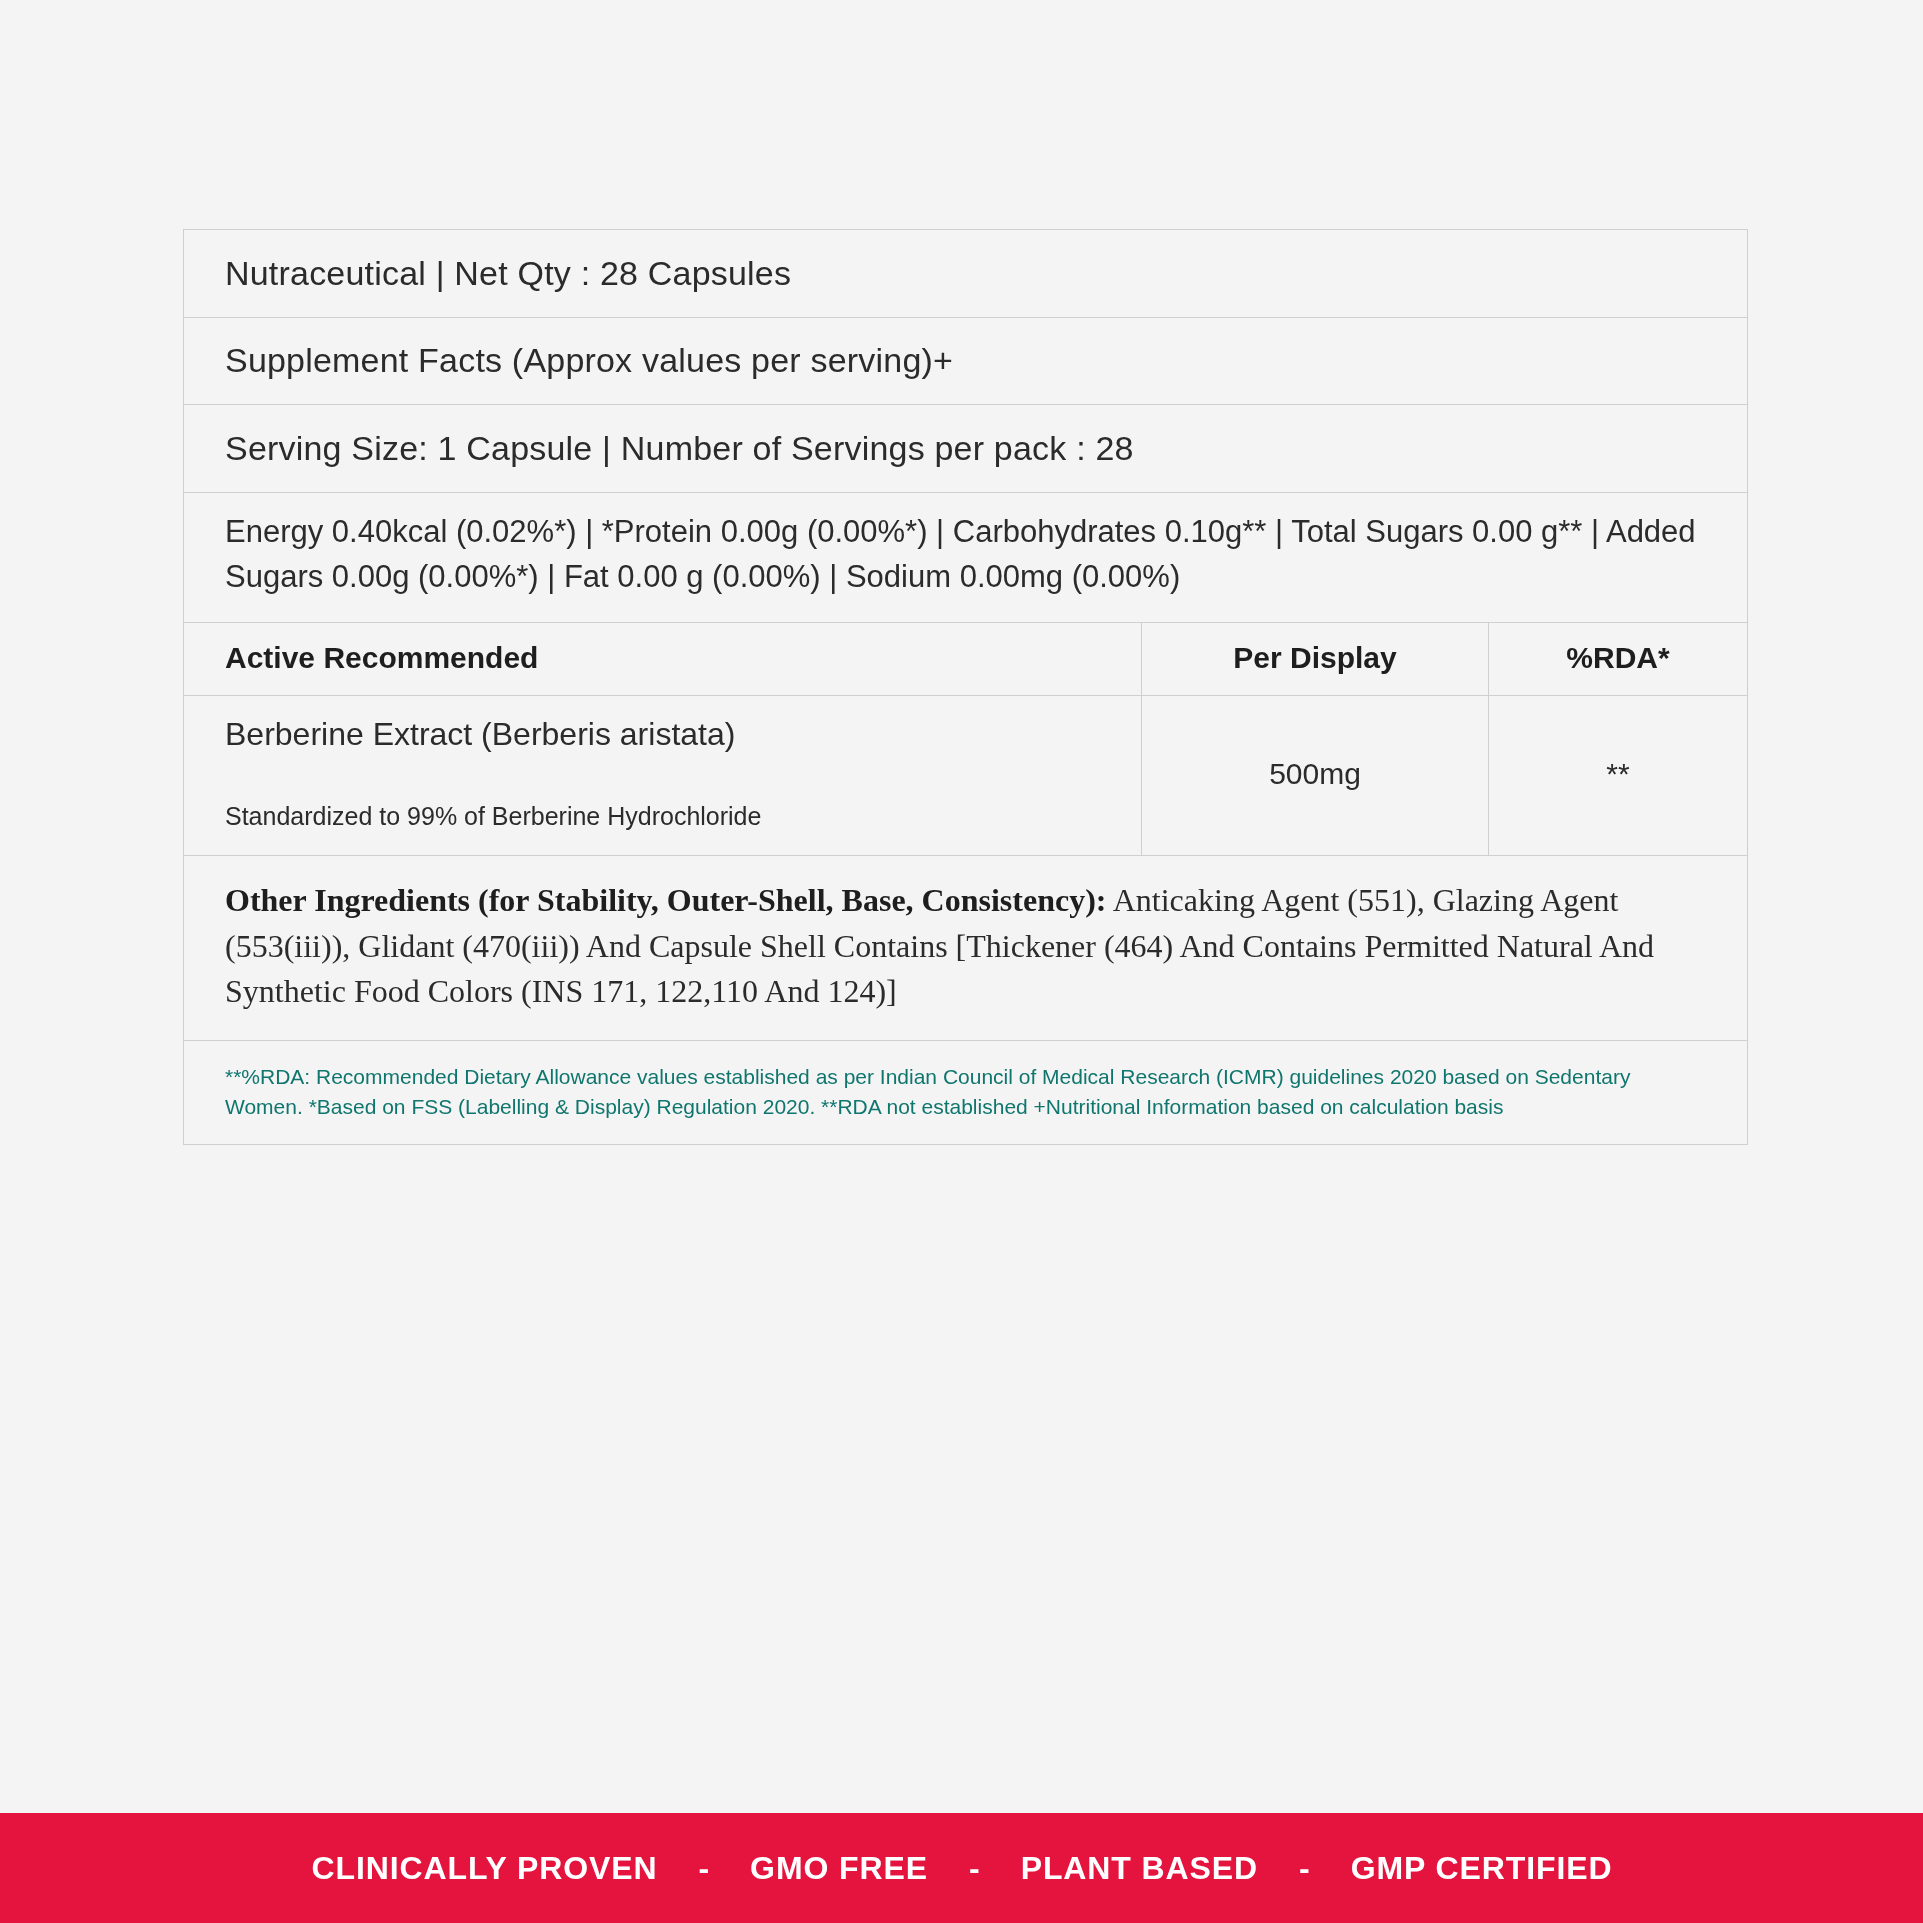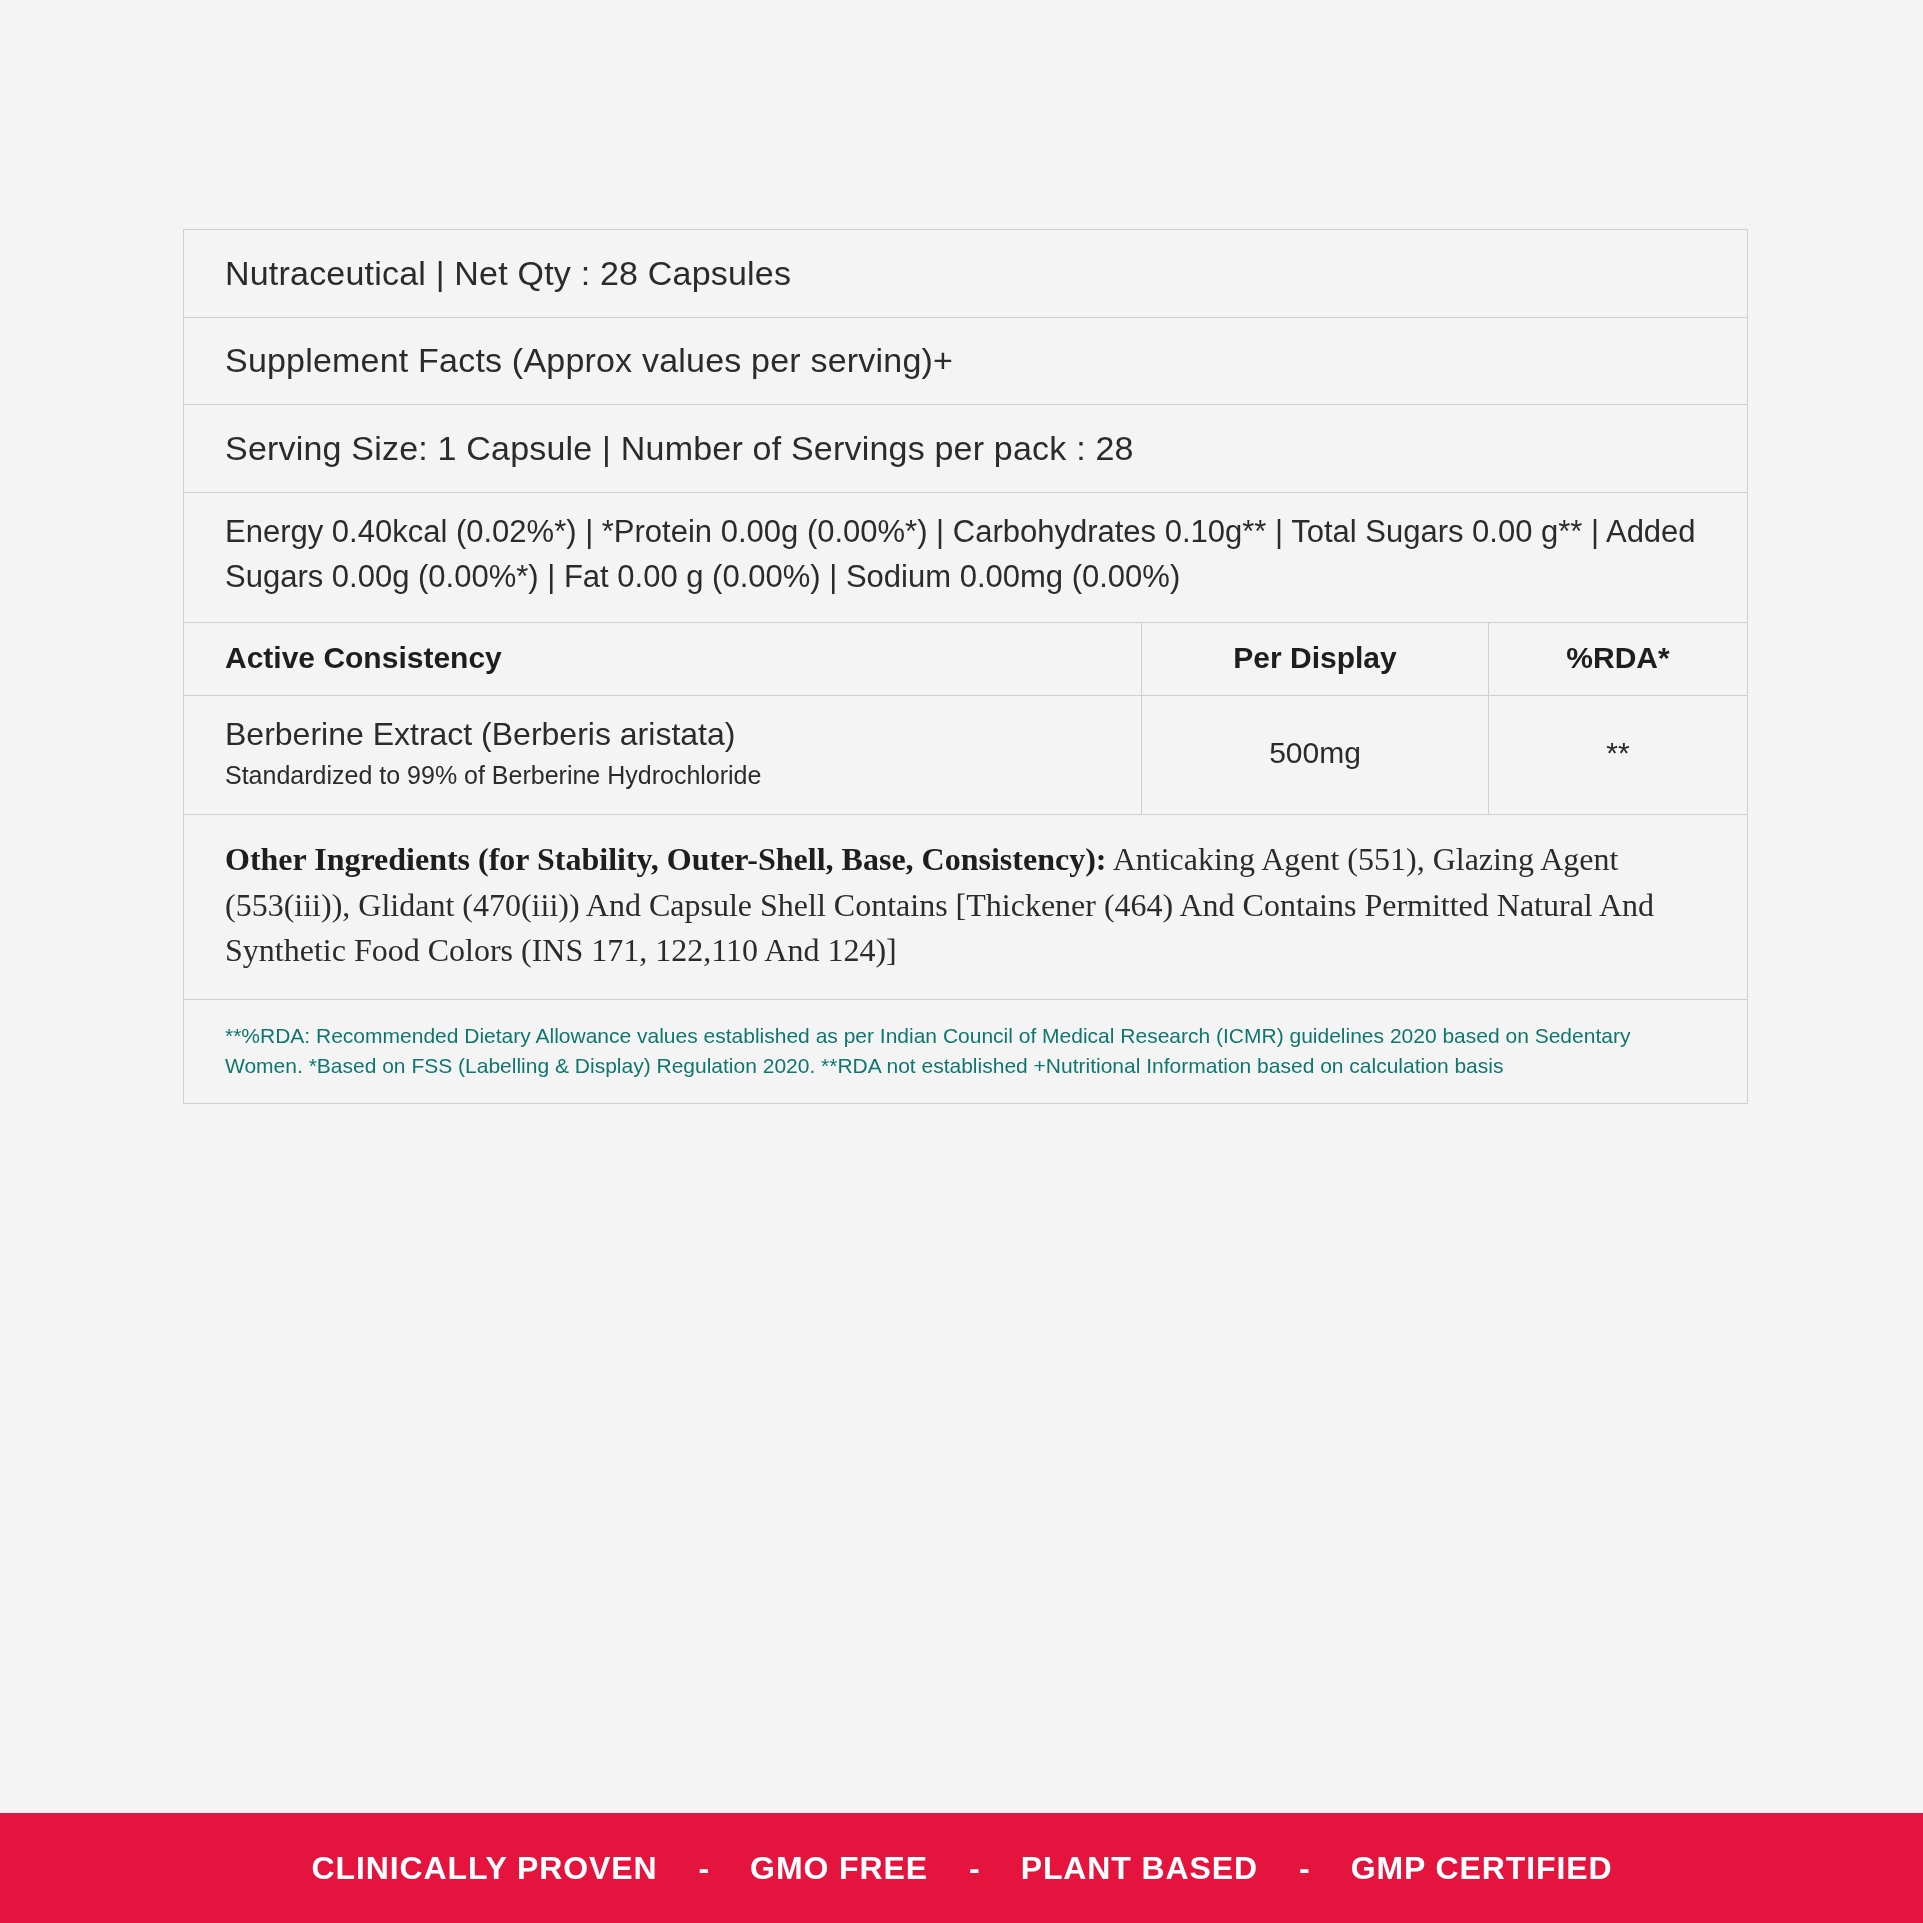--- a/index.html
+++ b/index.html
@@ -72,21 +72,21 @@
     display: flex;
     border-bottom: 1.5px solid #cfcfcf;
   }
   .tbl-body .cell {
     box-sizing: border-box;
     padding: 19.5px 22.5px 22.5px 22.5px;
     display: flex;
     flex-direction: column;
     justify-content: center;
   }
-  .tbl-body .c-name { padding-left: 41px !important; }
+  .tbl-body .c-name { padding-left: 41px !important; gap: 41px; }
   .ing-name {
     font-size: 32px;
     line-height: 1.22;
     color: #2b2b2b;
   }
   .ing-sub {
     font-size: 25px;
     line-height: 1.3;
     margin-top: 4.5px;
     color: #2b2b2b;
@@ -162,21 +162,21 @@
 
   <div class="row">
     <div class="line-lg">Serving Size: 1 Capsule  |  Number of Servings per pack : 28</div>
   </div>
 
   <div class="row macro-row">
     <div class="macro-text">Energy 0.40kcal (0.02%*) | *Protein 0.00g (0.00%*) | Carbohydrates 0.10g** | Total Sugars 0.00 g**  | Added Sugars 0.00g (0.00%*) | Fat 0.00 g (0.00%) | Sodium 0.00mg (0.00%)</div>
   </div>
 
   <div class="tbl-head">
-    <div class="cell c-name">Active Consistency</div>
+    <div class="cell c-name">Active Recommended</div>
     <div class="cell c-serv">Per Display</div>
     <div class="cell c-rda">%RDA*</div>
   </div>
 
   <div class="tbl-body">
     <div class="cell c-name">
       <div class="ing-name">Berberine Extract (Berberis aristata)</div>
       <div class="ing-sub">Standardized to 99% of Berberine Hydrochloride</div>
     </div>
     <div class="cell c-serv cell-center">500mg</div>

